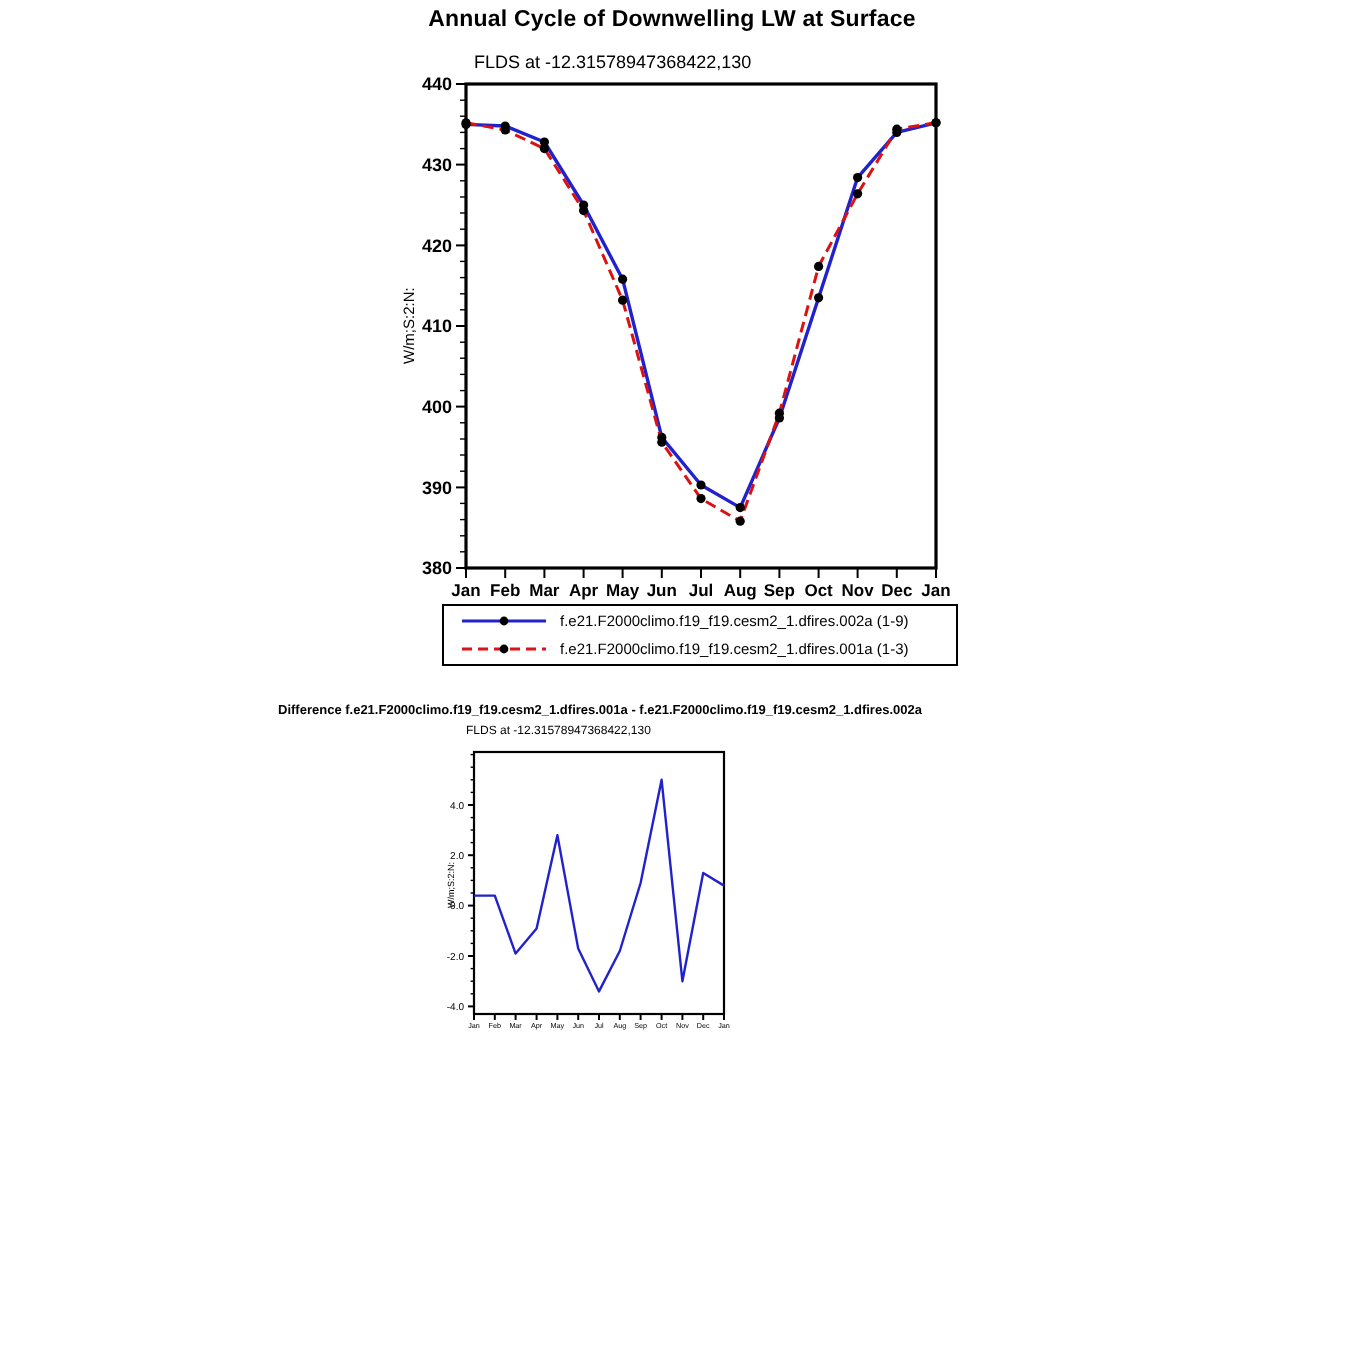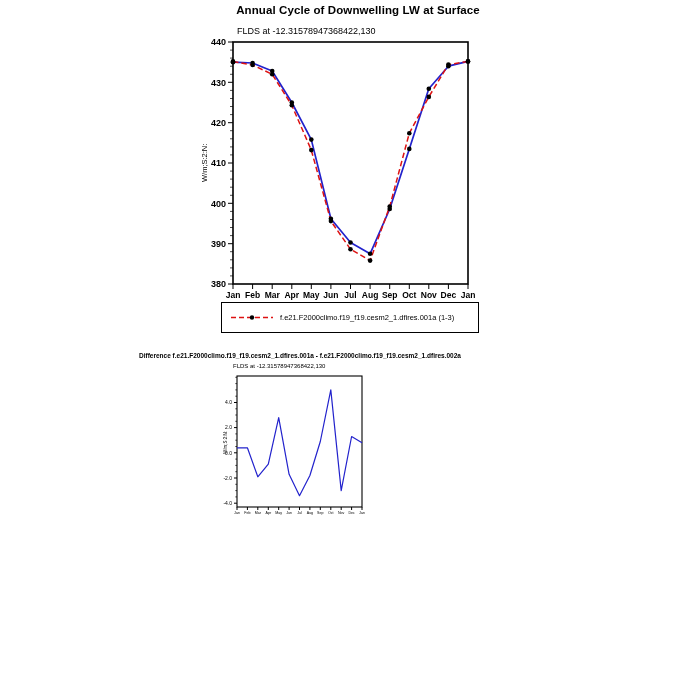--- a/index.html
+++ b/index.html
@@ -1,20 +1,20 @@
 <!DOCTYPE html>
 <html><head>
 <meta charset="utf-8">
 <style>
   * { margin:0; padding:0; box-sizing:border-box; }
   html, body { width:675px; height:675px; }
   body { background:#ffffff; font-family:"Liberation Sans", sans-serif; position:relative; color:#000; overflow:hidden; }
   .abs { position:absolute; }
   #charts-canvas { position:absolute; left:0; top:0; }
-  .main-title { left:158px; top:4px; width:400px; text-align:center; font-size:11.5px; font-weight:bold; letter-spacing:0.1px; }
+  .main-title { left:136px; top:4px; width:400px; text-align:center; font-size:11.5px; font-weight:bold; letter-spacing:0.1px; }
   .main-subtitle { left:237px; top:26px; font-size:9px; }
   .v-label { writing-mode:vertical-rl; transform:rotate(180deg); text-align:center; white-space:nowrap; }
   .main-ylabel { left:200px; top:131px; height:64px; font-size:7.5px; }
   .legend-box { left:221px; top:302px; width:258px; height:31px; border:1.2px solid #000; display:flex; flex-direction:column; justify-content:center; }
   .legend-row { display:flex; align-items:center; height:14px; padding-left:7px; }
   .legend-label { font-size:7.5px; margin-left:5px; white-space:nowrap; }
   .diff-title { left:80px; top:352px; width:440px; text-align:center; font-size:6.5px; font-weight:bold; }
   .diff-subtitle { left:233px; top:363px; font-size:6px; }
   .diff-ylabel { left:223px; top:419px; height:46px; font-size:4.5px; }
 </style>
@@ -173,20 +173,27 @@
       <polyline points="237.0,447.8 247.4,447.8 257.8,476.8 268.3,464.2 278.7,417.6 289.1,474.3 299.5,495.7 309.9,475.5 320.3,441.5 330.8,389.9 341.2,490.6 351.6,436.5 362.0,442.8" fill="none" stroke="#2222cc" stroke-width="1.2" stroke-linejoin="round"></polyline>
     </svg>
 
   <div class="abs main-title">Annual Cycle of Downwelling LW at Surface</div>
   <div class="abs main-subtitle">FLDS at -12.31578947368422,130</div>
   <div class="abs v-label main-ylabel">W/m;S:2:N:</div>
 
   <div class="abs legend-box" id="legend-box">
       <div class="legend-row">
         <svg width="46" height="11">
+          <line x1="2" y1="5.5" x2="44" y2="5.5" stroke="#2222cc" stroke-width="1.6"></line>
+          <circle cx="23" cy="5.5" r="2.2" fill="#000000"></circle>
+        </svg>
+        <span class="legend-label">f.e21.F2000climo.f19_f19.cesm2_1.dfires.002a (1-9)</span>
+      </div>
+      <div class="legend-row">
+        <svg width="46" height="11">
           <line x1="2" y1="5.5" x2="44" y2="5.5" stroke="#dd1111" stroke-width="1.6" stroke-dasharray="5,3"></line>
           <circle cx="23" cy="5.5" r="2.2" fill="#000000"></circle>
         </svg>
         <span class="legend-label">f.e21.F2000climo.f19_f19.cesm2_1.dfires.001a (1-3)</span>
       </div>
     </div>
 
   <div class="abs diff-title">Difference f.e21.F2000climo.f19_f19.cesm2_1.dfires.001a - f.e21.F2000climo.f19_f19.cesm2_1.dfires.002a</div>
   <div class="abs diff-subtitle">FLDS at -12.31578947368422,130</div>
   <div class="abs v-label diff-ylabel">W/m;S:2:N:</div>

